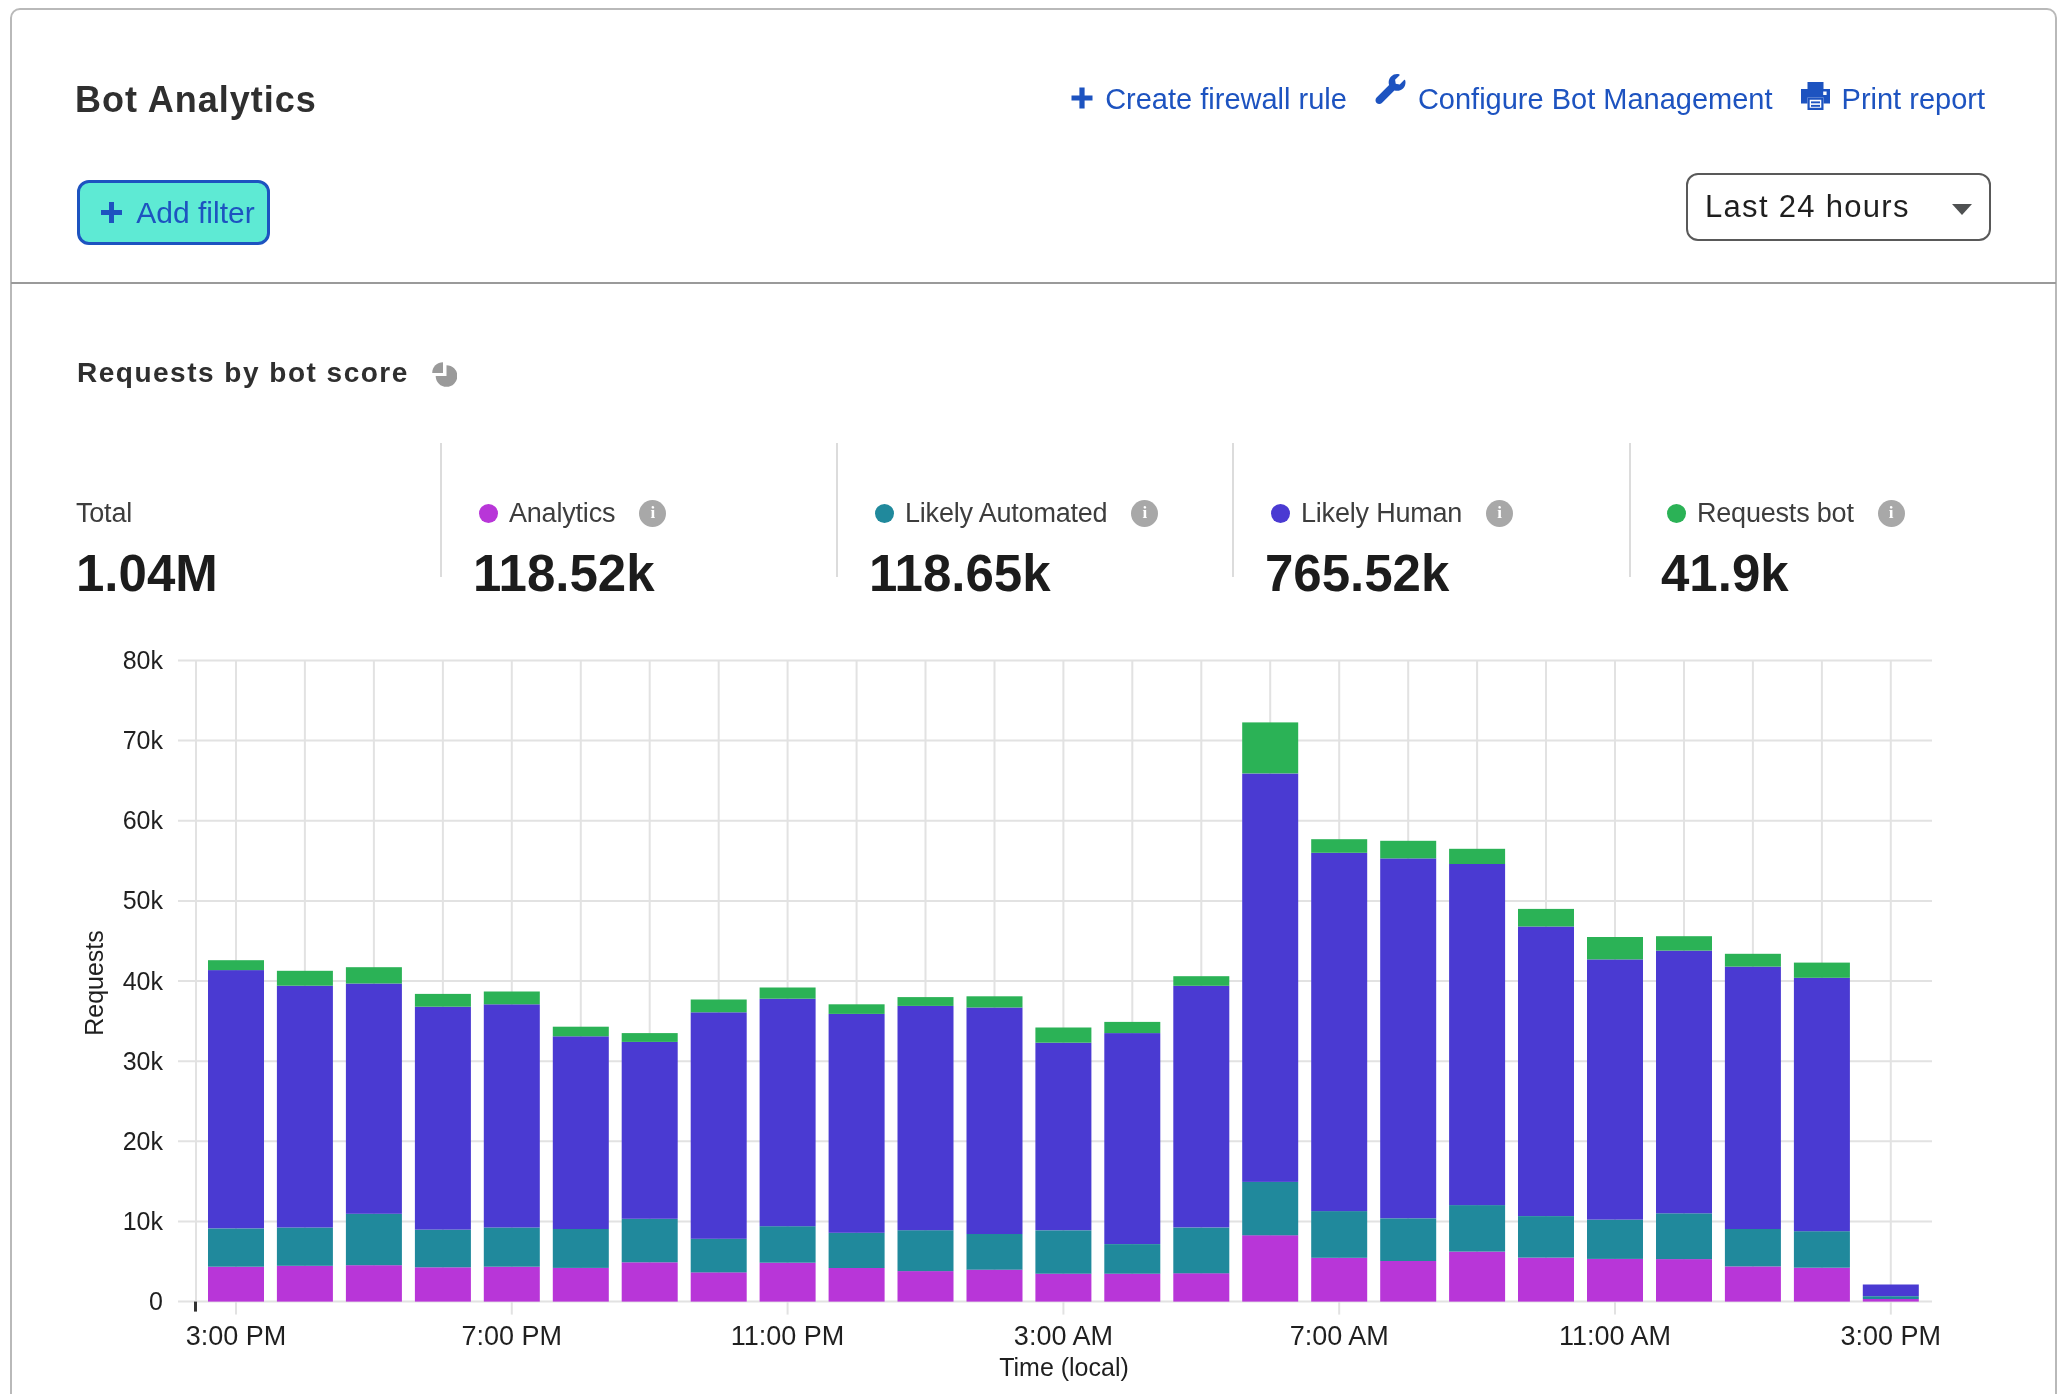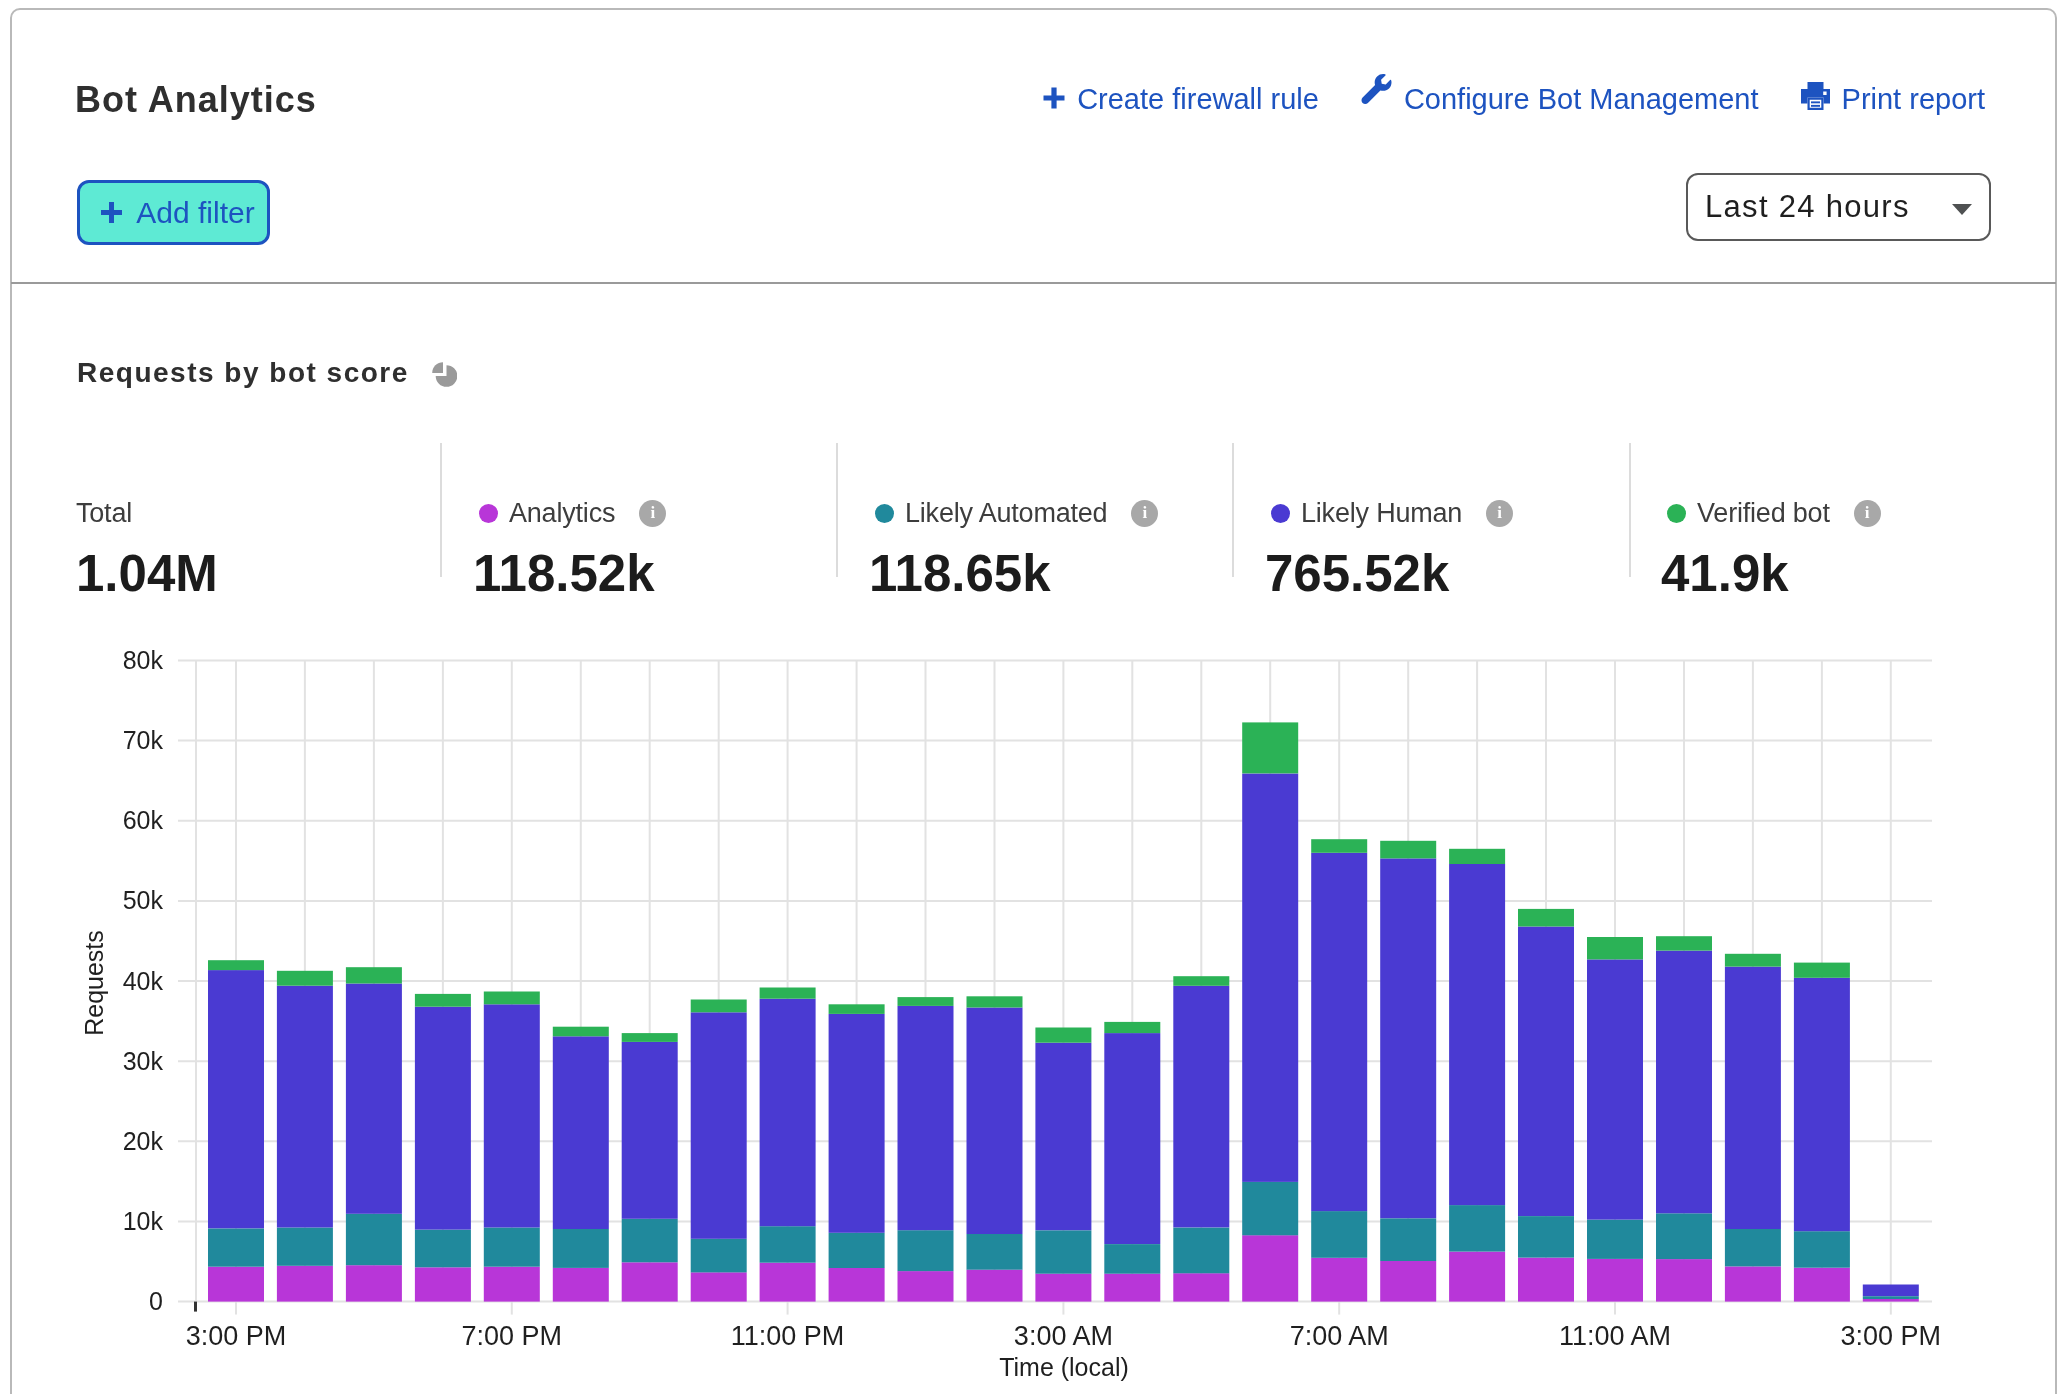--- a/index.html
+++ b/index.html
@@ -3,21 +3,21 @@
 <meta charset="utf-8">
 <style>
 * { margin:0; padding:0; box-sizing:border-box; }
 html,body { width:2070px; height:1394px; background:#fff;
   font-family:"Liberation Sans", sans-serif; }
 #page { position:relative; width:2070px; height:1394px; overflow:hidden;padding-left:20px; }
 .card { position:absolute; left:10px; top:8px; width:2047px; height:1500px;
   border:2px solid #b9b9b9; border-radius:10px; background:#fff; }
 .hdivider { position:absolute; left:11px; top:282px; width:2045px; height:2px; background:#9a9a9a; }
 h1 { position:absolute; left:75px; top:79px; font-size:36px; font-weight:700; color:#2f2f2f; letter-spacing:1px; }
-.links { position:absolute; right:85px; top:83px; display:flex; align-items:center; gap:42px; }
+.links { position:absolute; right:85px; top:83px; display:flex; align-items:center; gap:28px; }
 .link { display:flex; align-items:center; gap:12px; color:#1d53c0; font-size:29px; }
 .addf { position:absolute; left:77px; top:180px; width:193px; height:65px; border:3px solid #1d53c0;
   border-radius:12px; background:#5eead4; display:flex; align-items:center; justify-content:center; gap:14px; padding-left:9px;
   color:#1d53c0; font-size:30px; }
 .select { position:absolute; left:1686px; top:173px; width:305px; height:68px; border:2px solid #595959;
   border-radius:12px; background:#fff; display:flex; align-items:center; color:#1f1f1f; font-size:31px;
   letter-spacing:1.3px; padding-left:17px; }
 .caret { position:absolute; right:17px; top:29px; width:0; height:0;
   border-left:10px solid transparent; border-right:10px solid transparent; border-top:11px solid #4f5152; }
 h2 { position:absolute; left:77px; top:357px; font-size:28px; font-weight:700; color:#2f2f2f;
@@ -103,21 +103,21 @@
       <div class="slabel">
         <span class="dot" style="background:#4a3ad2"></span>
         <span class="sltext">Likely Human</span>
         <span class="info">i</span>
       </div>
       <div class="snum">765.52k</div>
     </div>
     <div class="scol" style="left:1661px">
       <div class="slabel">
         <span class="dot" style="background:#2bb256"></span>
-        <span class="sltext">Verified bot</span>
+        <span class="sltext">Requests bot</span>
         <span class="info">i</span>
       </div>
       <div class="snum">41.9k</div>
     </div>
     <div class="sdiv" style="left:440px"></div>
     <div class="sdiv" style="left:836px"></div>
     <div class="sdiv" style="left:1232px"></div>
     <div class="sdiv" style="left:1629px"></div>
   <svg style="position:absolute;left:0;top:620px" width="2070" height="774" viewBox="0 620 2070 774" font-family="Liberation Sans, sans-serif">
       <line x1="178.0" y1="1301.6" x2="1932.0" y2="1301.6" stroke="#e2e2e2" stroke-width="2"></line>

